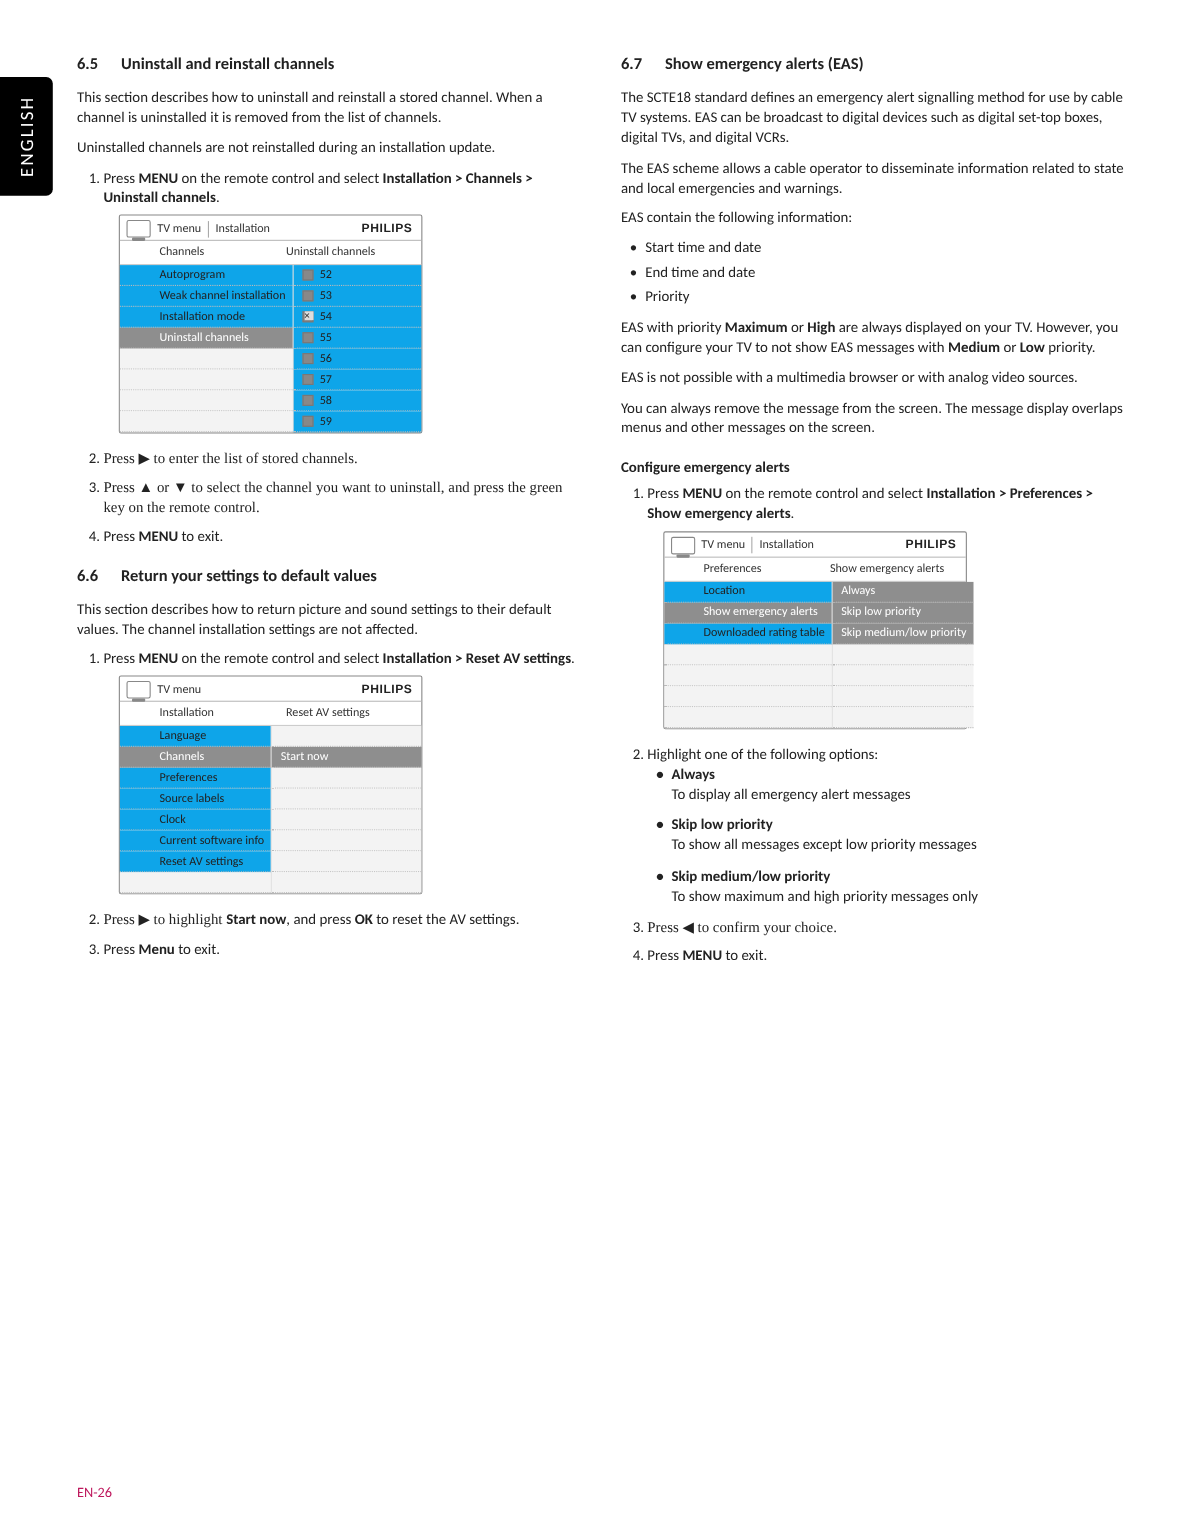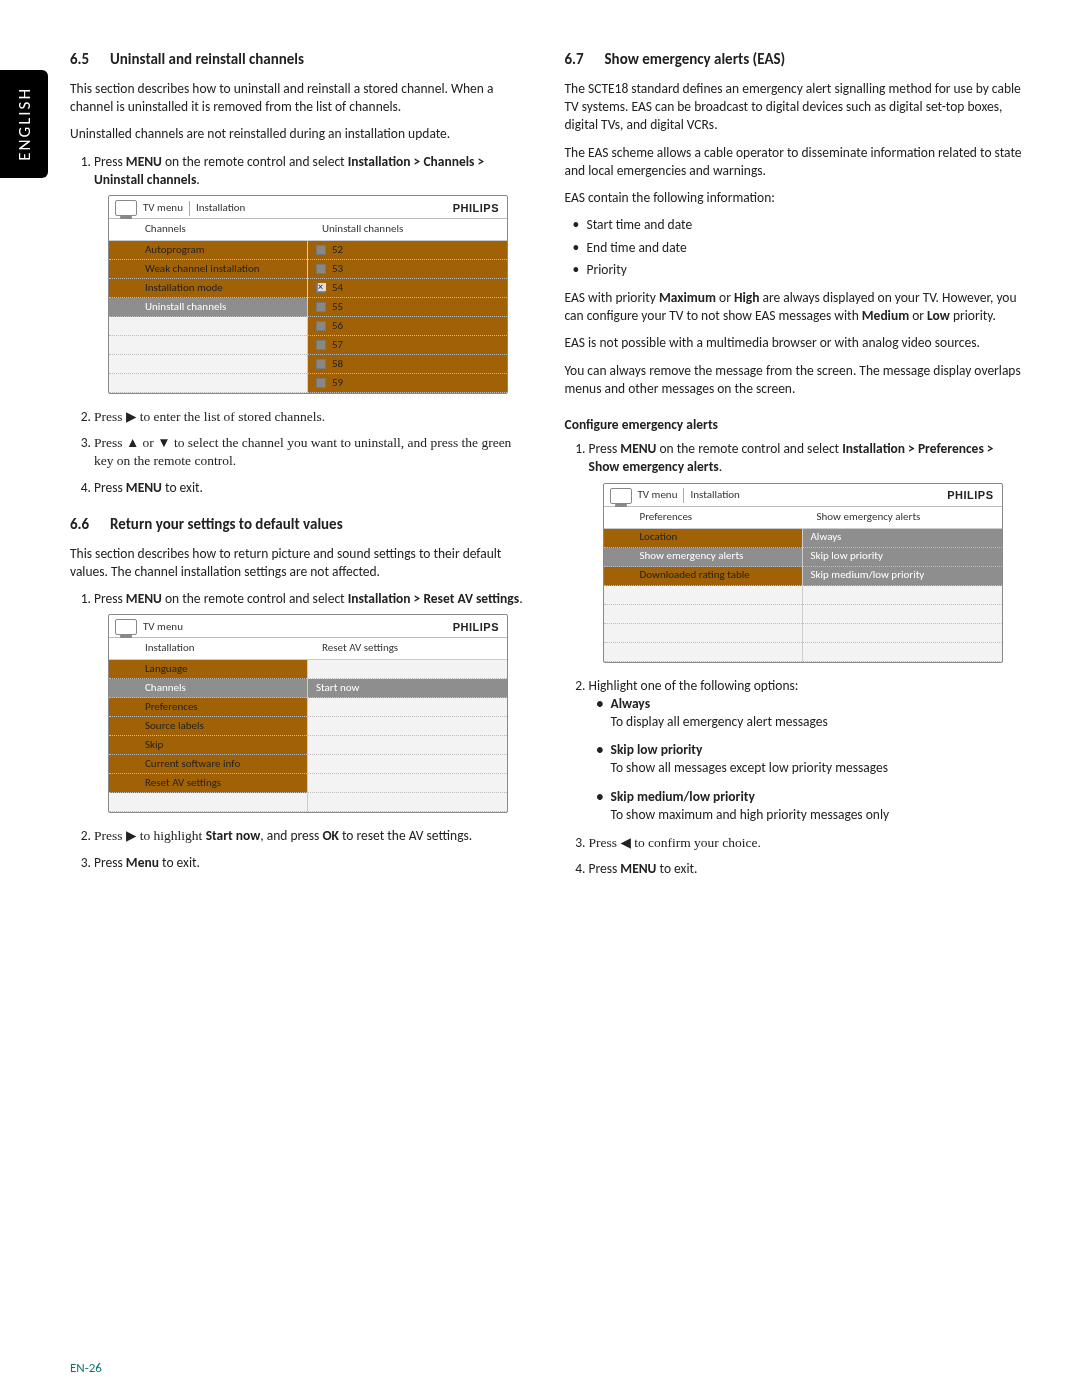--- a/index.html
+++ b/index.html
@@ -50,21 +50,21 @@
   ul.optlist > li { margin-bottom:10px; padding-left:14px; position:relative; line-height:1.35;}
   ul.optlist > li::before { content:"•"; position:absolute; left:0; font-weight:bold;}
   .optlabel { font-weight: bold; display:block; }
   b { font-weight: bold; }
   .subhead { font-weight: bold; margin-top: 18px; margin-bottom: 6px; }
 
   
   .tvmenu {
     border: 1px solid #888;
     border-radius: 2px;
-    width: 400px;
+    width: 276px;
     margin: 6px 6px 14px 14px;
     font-size: 11px;
     color: #222;
     background:#fff;
   }
   .tvmenu-head {
     display:flex; align-items:center;
     padding: 4px 8px 2px 6px;
     border-bottom: 1px solid #bbb;
   }
@@ -84,34 +84,34 @@
     border-bottom:1px solid #ccc;
   }
   .tvmenu-sub .left{ flex:0 0 50%; }
   .tvmenu-sub .right{ flex:1; }
   .tvmenu-body { display:flex; }
   .menucol-left { flex:0 0 50%; border-right:1px solid #ccc;}
   .menucol-right{ flex:1; }
   .menurow {
     padding: 3px 6px 3px 36px;
     border-bottom: 1px dotted #bbb;
-    background:#a16207;
+    background:#0ea5e9;
     height:19px;
     display:flex; align-items:center;
     white-space:nowrap;
   }
   .menucol-right .menurow { padding-left: 8px; }
   .menurow.selected { background:#8e8e8e; color:#fff; }
   .menurow.empty { background:#f3f3f3;}
   .chbox {
     display:inline-block; width:10px; height:10px; border:1px solid #777;
     margin-right:6px; background:#888; position:relative; flex-shrink:0;
   }
   .chbox.x::before{ content:"×"; color:#222; font-size:10px; line-height:8px; position:absolute; left:1px; top:-1px; background:#ddd; width:100%; height:100%;}
-  .pagenum { position:absolute; bottom:22px; left:70px; font-size:13px; color:#0f766e;}
+  .pagenum { position:absolute; bottom:32px; left:70px; font-size:13px; color:#be185d;}
   .glyph { font-family: Liberation Serif, serif; }
 </style>
 </head>
 <body>
 
 <div class="lang-tab">
     <span>ENGLISH</span>
   </div>
 
 <div class="columns">
@@ -184,21 +184,21 @@
           <div class="tvmenu-sub">
               <div class="left">Installation</div>
               <div class="right">Reset AV settings</div>
             </div>
           <div class="tvmenu-body">
             <div class="menucol-left" id="m2left">
                 <div class="menurow">Language</div>
                 <div class="menurow selected">Channels</div>
                 <div class="menurow">Preferences</div>
                 <div class="menurow">Source labels</div>
-                <div class="menurow">Skip</div>
+                <div class="menurow">Clock</div>
                 <div class="menurow">Current software info</div>
                 <div class="menurow">Reset AV settings</div>
                 <div class="menurow empty"></div>
               </div>
             <div class="menucol-right" id="m2right">
                 <div class="menurow empty"></div>
                 <div class="menurow selected">Start now</div>
                 <div class="menurow empty"></div>
                 <div class="menurow empty"></div>
                 <div class="menurow empty"></div>

